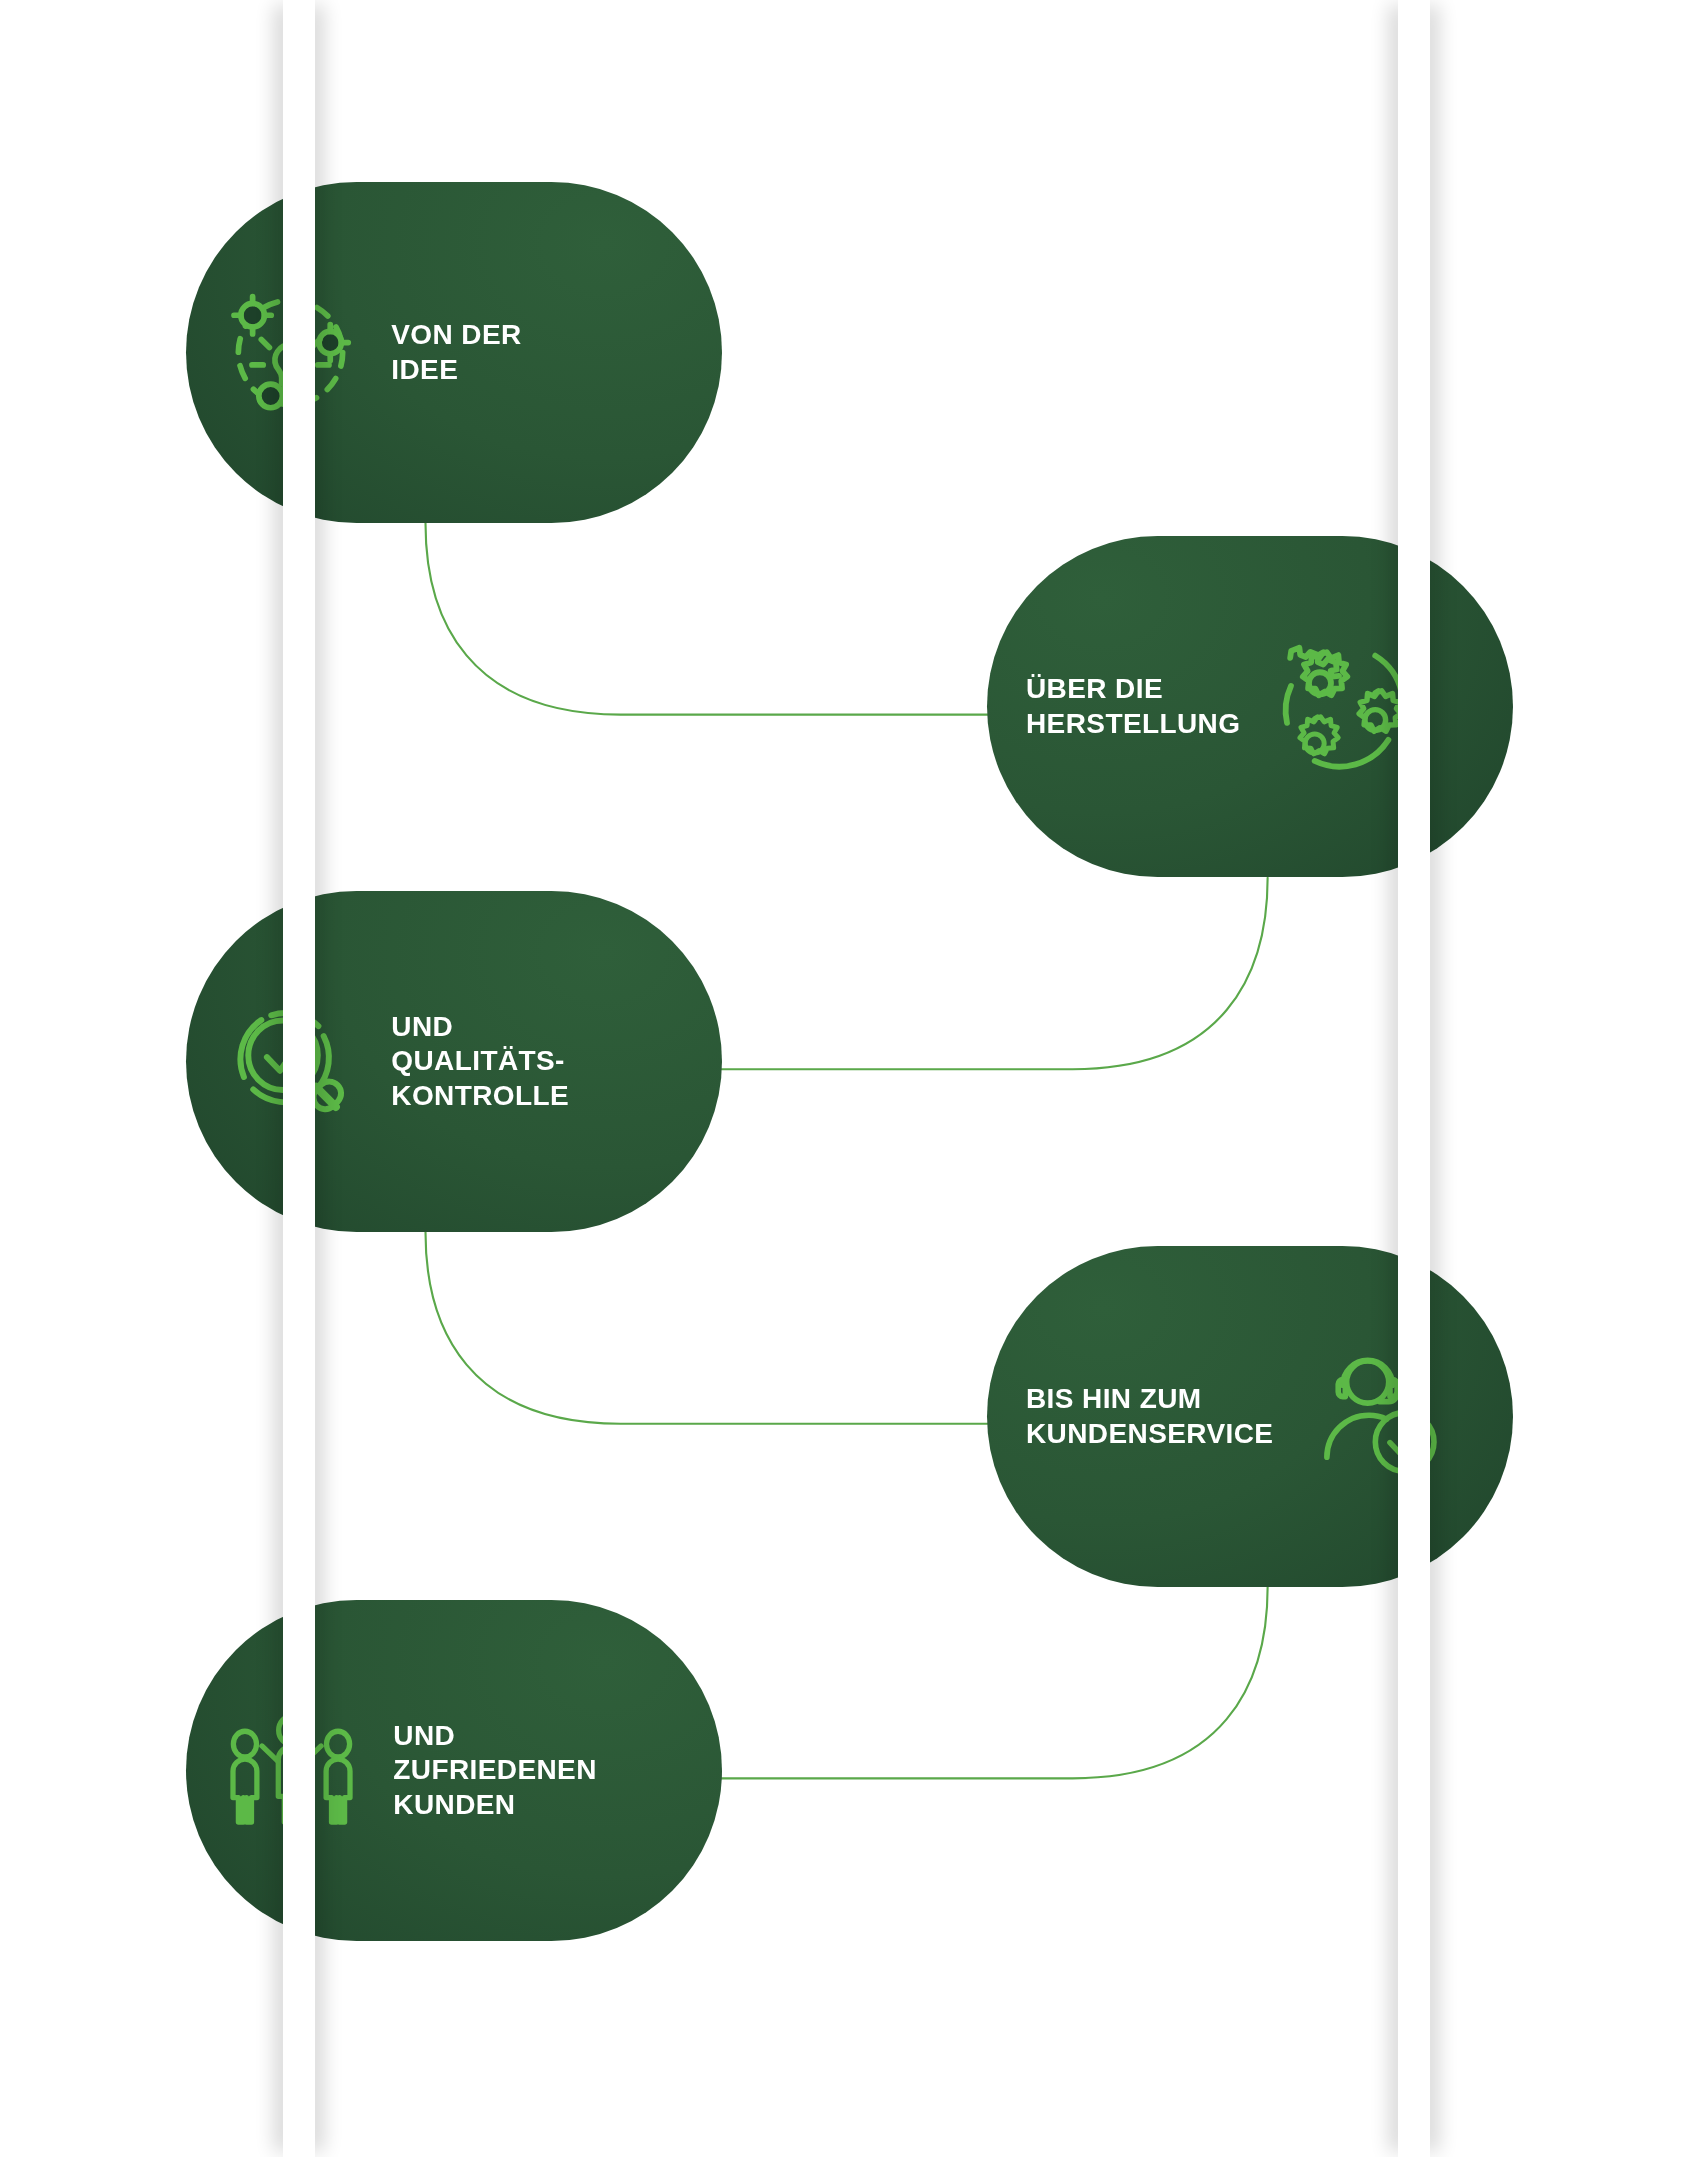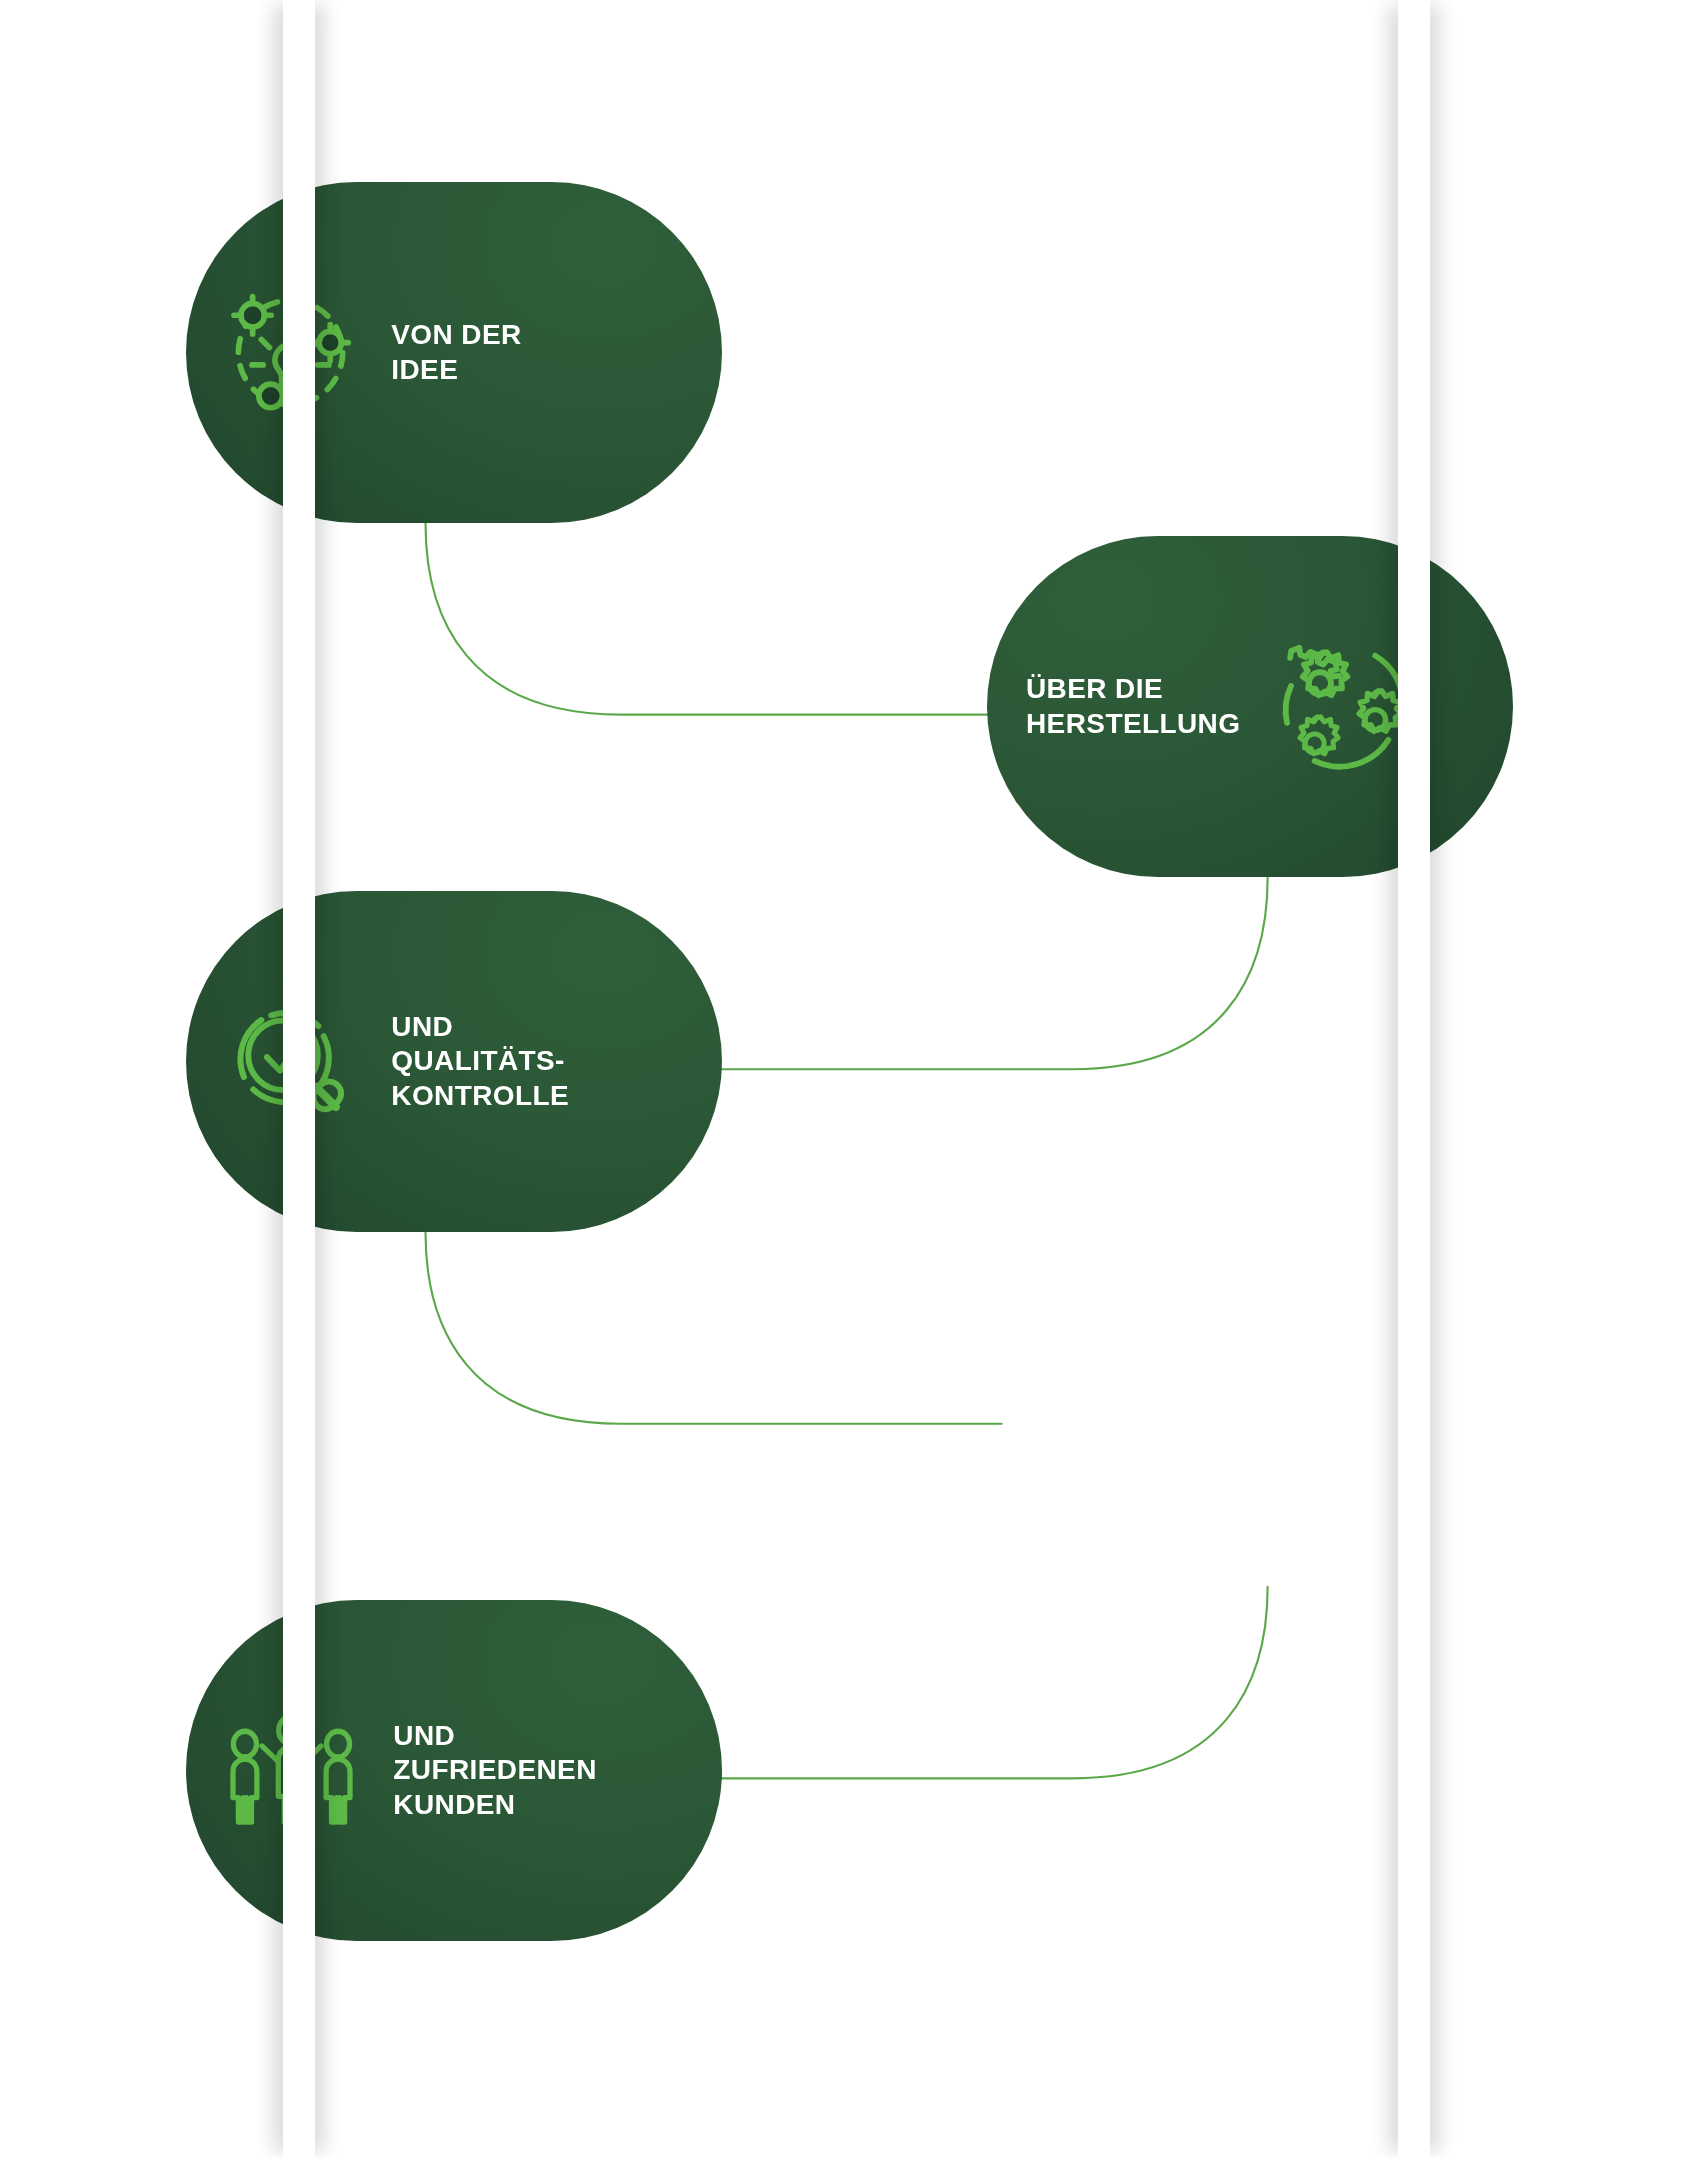--- a/index.html
+++ b/index.html
@@ -210,20 +210,44 @@
             <path d="M91 84.5 a9.5 9.5 0 0 1 13.4 13.4 l-4.2 4.2 a9.5 9.5 0 0 1 -13.4 -13.4 z" transform="translate(-6,-6)"></path>
           </g>
         </svg>
       </span>
       <span class="pill-label label-left">UND
 QUALITÄTS-
 KONTROLLE</span>
     </div>
   </div>
 
+  <div class="pill pill-right" id="pill-4">
+    <div class="pill-inner rev">
+      <span class="pill-label label-right">BIS HIN ZUM
+KUNDENSERVICE</span>
+      <span class="icon-slot">
+        <svg width="153" height="153" viewBox="0 0 120 120" xmlns="http://www.w3.org/2000/svg">
+          <g fill="none" stroke="#5cb947" stroke-width="4.4" stroke-linecap="round" stroke-linejoin="round">
+
+            <circle cx="57" cy="33" r="16.5"></circle>
+
+            <path d="M37.5 35.5 a19.5 19.5 0 0 1 39 0"></path>
+            <path d="M37.5 31 a3.6 3.6 0 0 0 -3.6 3.6 l0 6.2 a3.6 3.6 0 0 0 3.6 3.6 l2.0 0 l0 -13.4 z"></path>
+            <path d="M76.5 31 a3.6 3.6 0 0 1 3.6 3.6 l0 6.2 a3.6 3.6 0 0 1 -3.6 3.6 l-2.0 0 l0 -13.4 z"></path>
+            <path d="M80.1 41.8 a6.5 6.5 0 0 1 -6.5 6.5 l-7.4 0"></path>
+
+            <path d="M25 92 a33 33 0 0 1 33 -33 a33 33 0 0 1 14 3.1"></path>
+
+            <circle cx="86" cy="80" r="23"></circle>
+            <path d="M74.5 80.5 L83 89.5 L98.5 70.5"></path>
+          </g>
+        </svg>
+      </span>
+    </div>
+  </div>
 
   <div class="pill pill-left" id="pill-5">
     <div class="pill-inner">
       <span class="icon-slot">
         <svg width="151" height="151" viewBox="0 0 120 120" xmlns="http://www.w3.org/2000/svg">
           <g fill="none" stroke="#5cb947" stroke-width="4.2" stroke-linecap="round" stroke-linejoin="round">
 
             <ellipse cx="23" cy="39" rx="9.2" ry="10.2"></ellipse>
             <path d="M23 51 a9.5 9.5 0 0 0 -9.5 9.5 l0 21 l4.3 0 l0 19.5 l4.0 0 l0 -19.5 M23 51 a9.5 9.5 0 0 1 9.5 9.5 l0 21 l-4.3 0 l0 19.5 l-4.0 0 l0 -19.5"></path>
 

